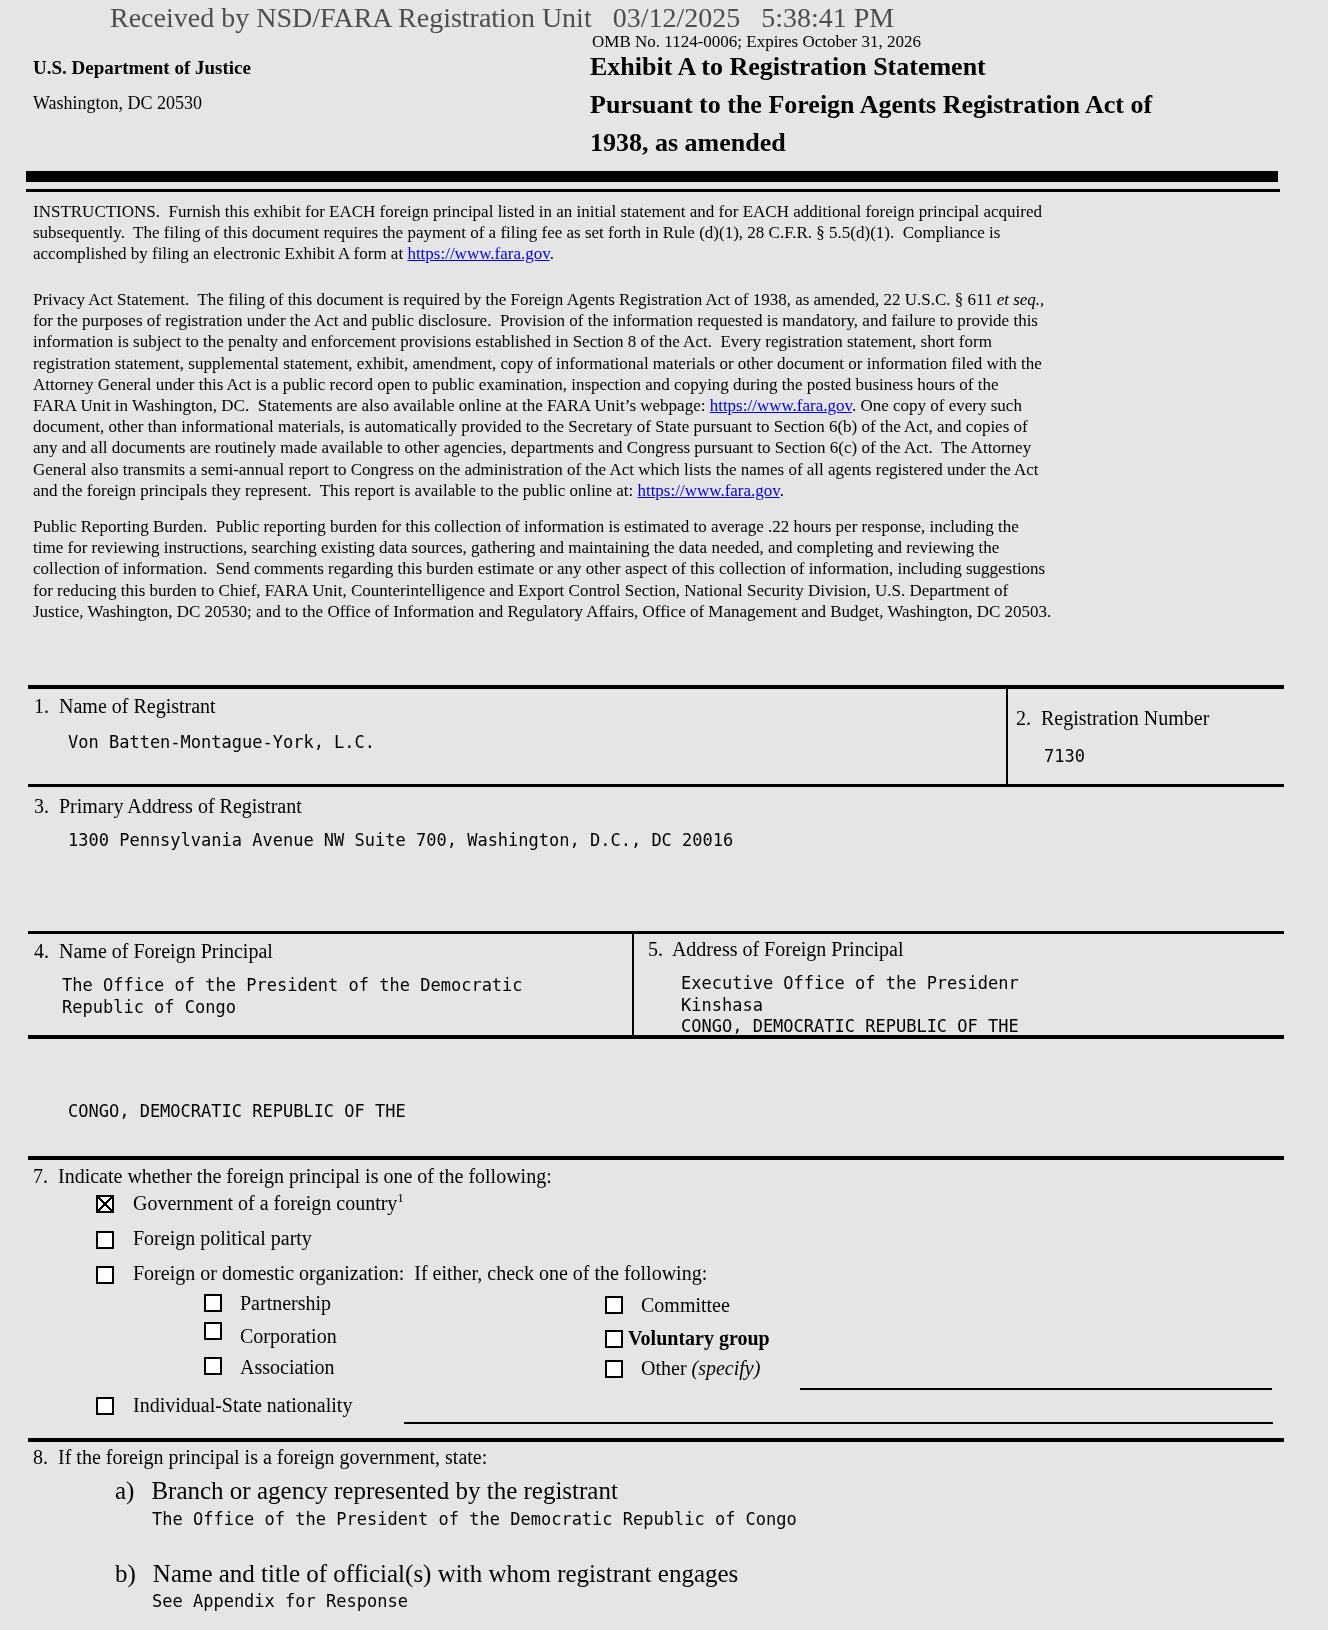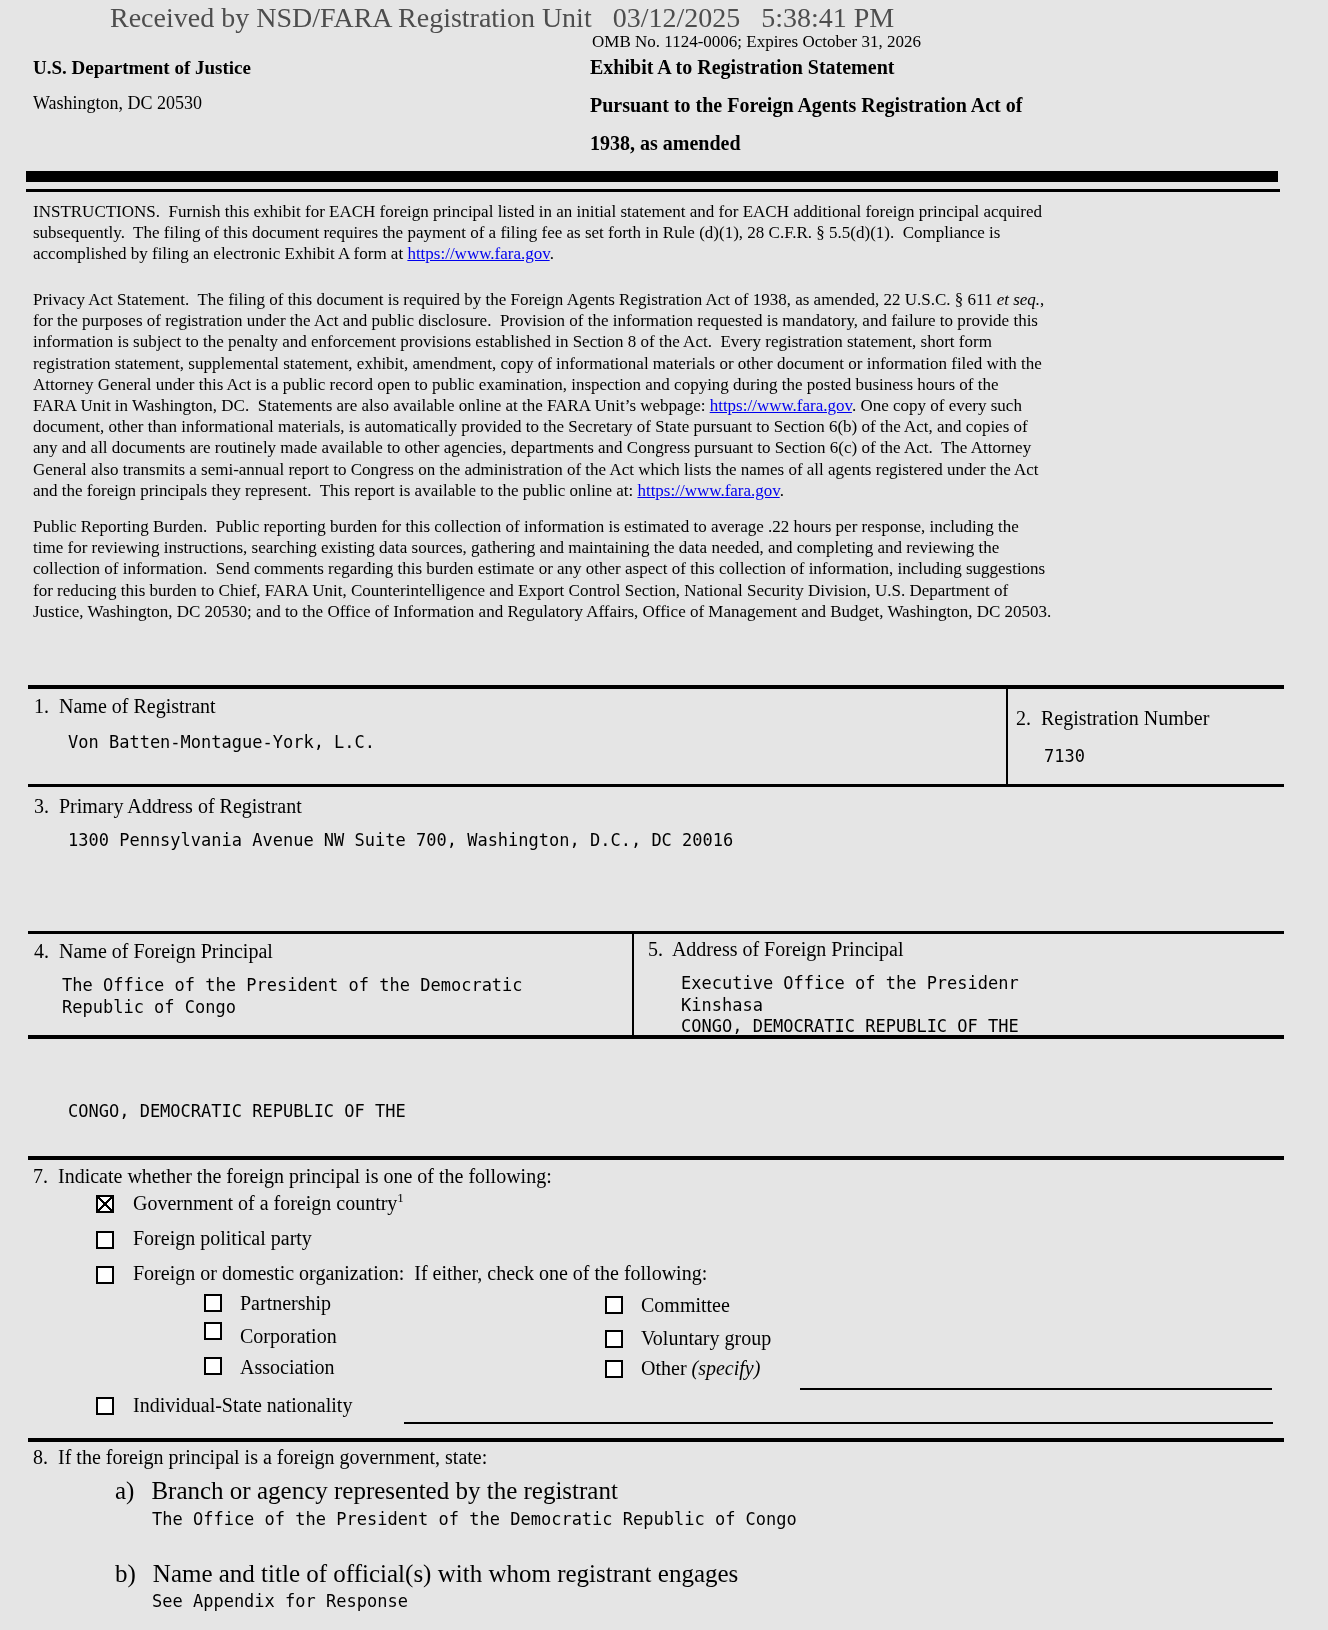--- a/index.html
+++ b/index.html
@@ -7,21 +7,21 @@
   body { background:#ffffff; }
   .page {
     position:relative; width:1328px; height:1630px; background:#e5e5e5;
     font-family:"Liberation Serif", serif; color:var(--ink); overflow:hidden;
   }
   .abs { position:absolute; }
   .received { left:110px; top:2px; font-size:28px; color:var(--stamp_gray); white-space:pre; }
   .omb { left:592px; top:32px; font-size:17px; white-space:pre; }
   .agency { left:33px; top:57px; font-size:19px; font-weight:bold; }
   .agency-addr { left:33px; top:93px; font-size:18px; }
-  .form-title { left:590px; top:48px; font-size:20px; font-weight:bold; line-height:38px; white-space:pre-line; width:700px; }
+  .form-title { left:590px; top:48px; font-size:26px; font-weight:bold; line-height:38px; white-space:pre-line; width:700px; }
   .bar-thick { left:26px; top:171px; width:1252px; height:11px; background:#000; }
   .bar-thin  { left:26px; top:189px; width:1254px; height:3px; background:#000; }
   .para { left:33px; width:1250px; font-size:17px; line-height:21.2px; white-space:pre-wrap; }
   .p-instructions { top:201px; }
   .p-privacy { top:289px; }
   .p-burden { top:516px; }
   .link { color:var(--link); text-decoration:underline; }
   .italic { font-style:italic; }
   .hline { left:28px; width:1256px; background:#000; }
   .flabel { font-size:20px; white-space:pre-wrap; }
@@ -142,21 +142,21 @@
   <span class="cb" style="left:204px; top:1294px;"></span>
   <span class="opt-label" style="left:240px; top:1292px;">Partnership</span>
 
   <span class="cb" style="left:605px; top:1296px;"></span>
   <span class="opt-label" style="left:641px; top:1294px;">Committee</span>
 
   <span class="cb" style="left:204px; top:1322px;"></span>
   <span class="opt-label" style="left:240px; top:1325px;">Corporation</span>
 
   <span class="cb" style="left:605px; top:1330px;"></span>
-  <span class="opt-label" style="left:641px; top:1327px;">Voluntary group</span>
+  <span class="opt-label" style="left:628px; top:1327px;font-weight:bold;">Voluntary group</span>
 
   <span class="cb" style="left:204px; top:1357px;"></span>
   <span class="opt-label" style="left:240px; top:1356px;">Association</span>
 
   <span class="cb" style="left:605px; top:1360px;"></span>
   <span class="opt-label" style="left:641px; top:1357px;"><span>Other </span><span class="italic">(specify)</span></span>
   <span class="uline" style="left:800px; top:1374px; width:472px; height:16px;"></span>
 
   <span class="cb" style="left:96px; top:1397px;"></span>
   <span class="opt-label" style="left:133px; top:1394px;">Individual-State nationality</span>

